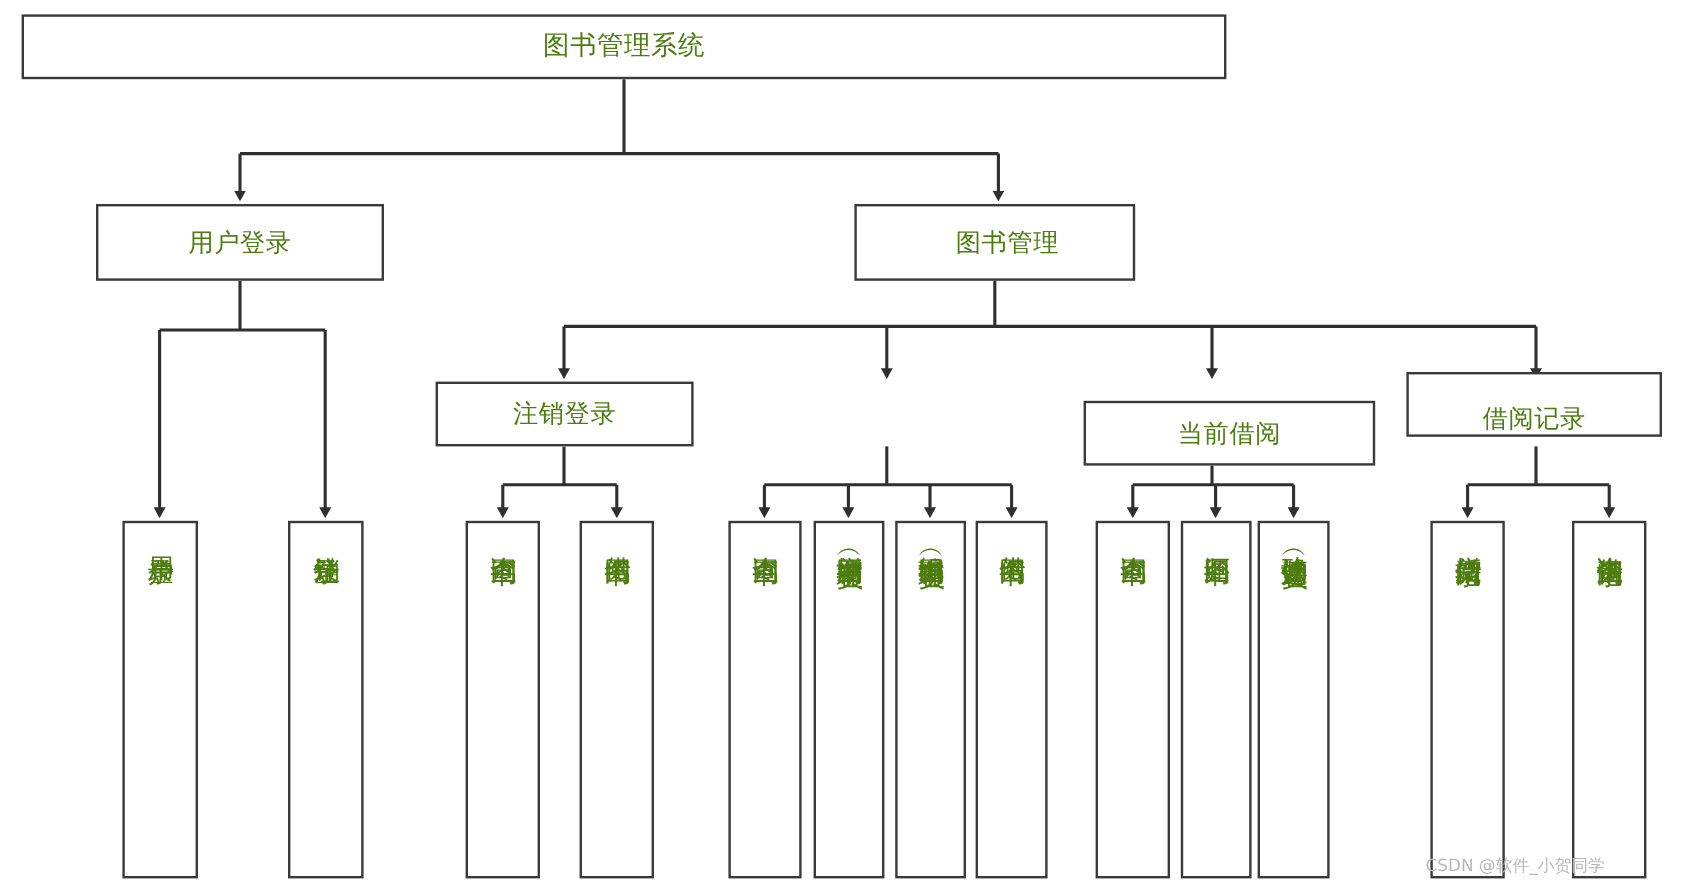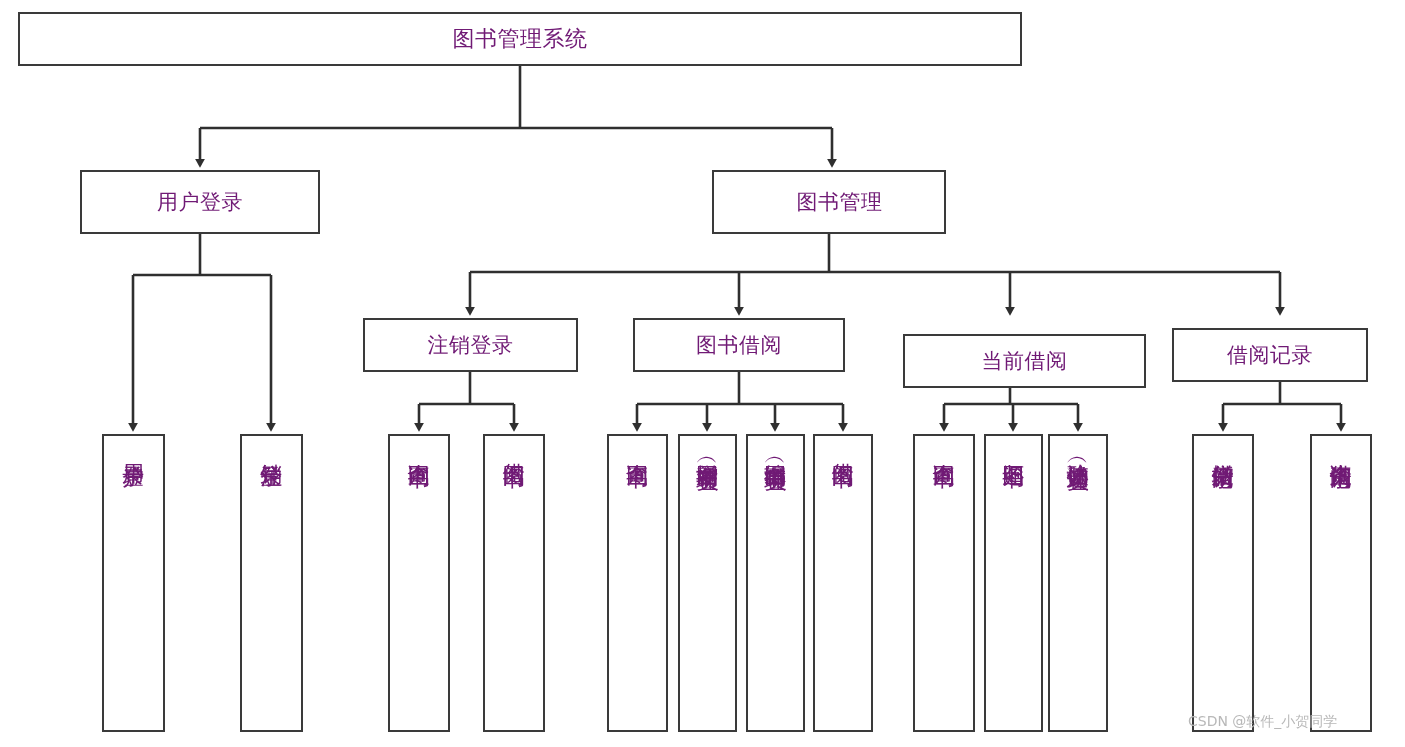--- a/index.html
+++ b/index.html
@@ -27,21 +27,21 @@
     pointer-events: none;
   }
   .node {
     position: absolute;
     box-sizing: border-box;
     background: #ffffff;
     border: 2px solid #3a3a3a;
     display: flex;
     align-items: center;
     justify-content: center;
-    color: #701a75;
+    color: #4d7c0f;
     z-index: 2;
   }
   .node-label {
     display: block;
     text-align: center;
     line-height: 1.18;
     white-space: nowrap;
   }
   .node.horizontal .node-label {
     writing-mode: horizontal-tb;
@@ -136,27 +136,24 @@
   <div class="node horizontal" style="left:80px; top:170px; width:240px; height:64px;">
     <span class="node-label">用户登录</span>
   </div>
   <div class="node horizontal" style="left:712px; top:170px; width:234px; height:64px;padding-left:21px;">
     <span class="node-label">图书管理</span>
   </div>
 
   <div class="node horizontal" style="left:363px; top:318px; width:215px; height:54px;">
     <span class="node-label">注销登录</span>
   </div>
-  <div class="node horizontal" style="left:633px; top:318px; width:212px; height:54px;">
-    <span class="node-label">图书借阅</span>
-  </div>
   <div class="node horizontal" style="left:903px; top:334px; width:243px; height:54px;">
     <span class="node-label">当前借阅</span>
   </div>
-  <div class="node horizontal" style="left:1172px; top:328px; width:196px; height:54px;">
+  <div class="node horizontal" style="left:1172px; top:310px; width:213px; height:54px;align-items:flex-end;">
     <span class="node-label">借阅记录</span>
   </div>
 
   <div class="node vertical" style="left:102px; top:434px; width:63px; height:298px;">
     <span class="node-label">用户登录</span>
   </div>
   <div class="node vertical" style="left:240px; top:434px; width:63px; height:298px;">
     <span class="node-label">注销登录</span>
   </div>
 

